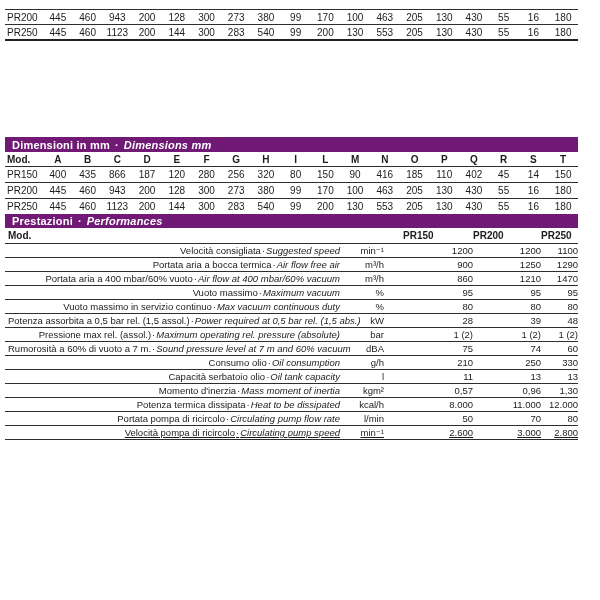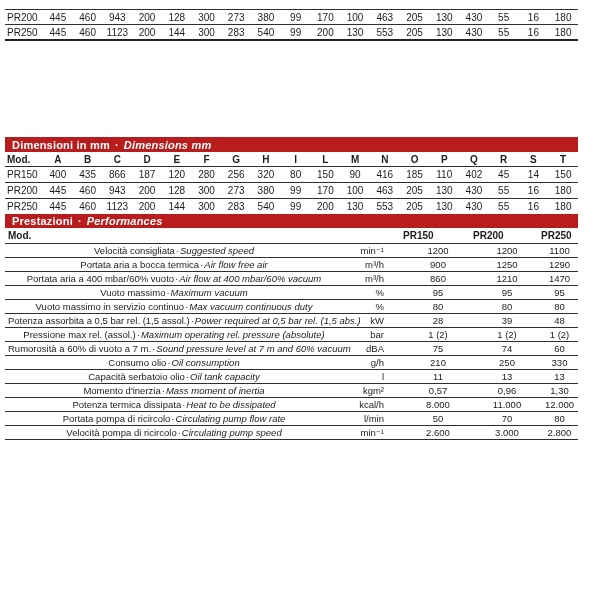--- a/index.html
+++ b/index.html
@@ -9,21 +9,21 @@
     color:#1c1c1c;
   }
   .page{position:relative;width:600px;height:464px;background:#fff;overflow:hidden;}
 
   
   table{border-collapse:collapse;table-layout:fixed;width:573px;}
   td,th{padding:0;margin:0;font-weight:normal;overflow:visible;white-space:nowrap;}
 
   
   .bar{
-    position:absolute;left:5px;width:573px;background:#b91c1c;color:#fff;
+    position:absolute;left:5px;width:573px;background:#701a75;color:#fff;
     display:flex;align-items:center;box-sizing:border-box;padding-left:7px;
     font-size:11px;font-weight:bold;letter-spacing:.2px;
   }
   .bar .sep{margin:0 5px;}
   .bar .en{font-style:italic;}
 
   
   .frag-wrap{position:absolute;left:5px;top:9px;}
   .frag-table{border-top:1px solid #2e2e2e;border-bottom:2px solid #222;}
   .frag-table td{height:14px;font-size:10px;border-bottom:1px solid #2e2e2e;}
@@ -39,29 +39,29 @@
   .dim-table .mod-col{text-align:left;padding-left:2px;}
   .dim-table .num-col{text-align:center;}
   col.c-mod{width:38px;}
   col.c-dim{width:29.7px;}
 
   
   .perf-bar{top:214px;height:14px;}
   .perf-wrap{position:absolute;left:5px;top:228px;}
   .perf-table th{height:15px;font-size:10px;font-weight:bold;text-align:left;border-bottom:1px solid #2e2e2e;}
   .perf-table td{height:13px;font-size:9.5px;border-bottom:1px solid #2e2e2e;}
-  .perf-table tr:last-child td{border-bottom:1px solid #2e2e2e;}
+  .perf-table tr:last-child td{border-bottom:1px solid #2e2e2e;text-decoration:underline;}
   col.c-label{width:335px;}
   col.c-unit{width:50px;}
   col.c-v1{width:83px;}
   col.c-v2{width:68px;}
   col.c-v3{width:37px;}
-  .label-cell{text-align:center;padding-left:3px;}
+  .label-cell{text-align:right;padding-left:3px;}
   .unit-cell{text-align:right;padding-right:6px;}
-  .val-cell{text-align:center;}
+  .val-cell{text-align:right;}
   .v1{padding-left:13px;}
   .lab-en{font-style:italic;}
   .lab-sep{padding:0 1px;}
 </style>
 </head>
 <body>
 
 <div class="page">
 
   <div class="frag-wrap">

